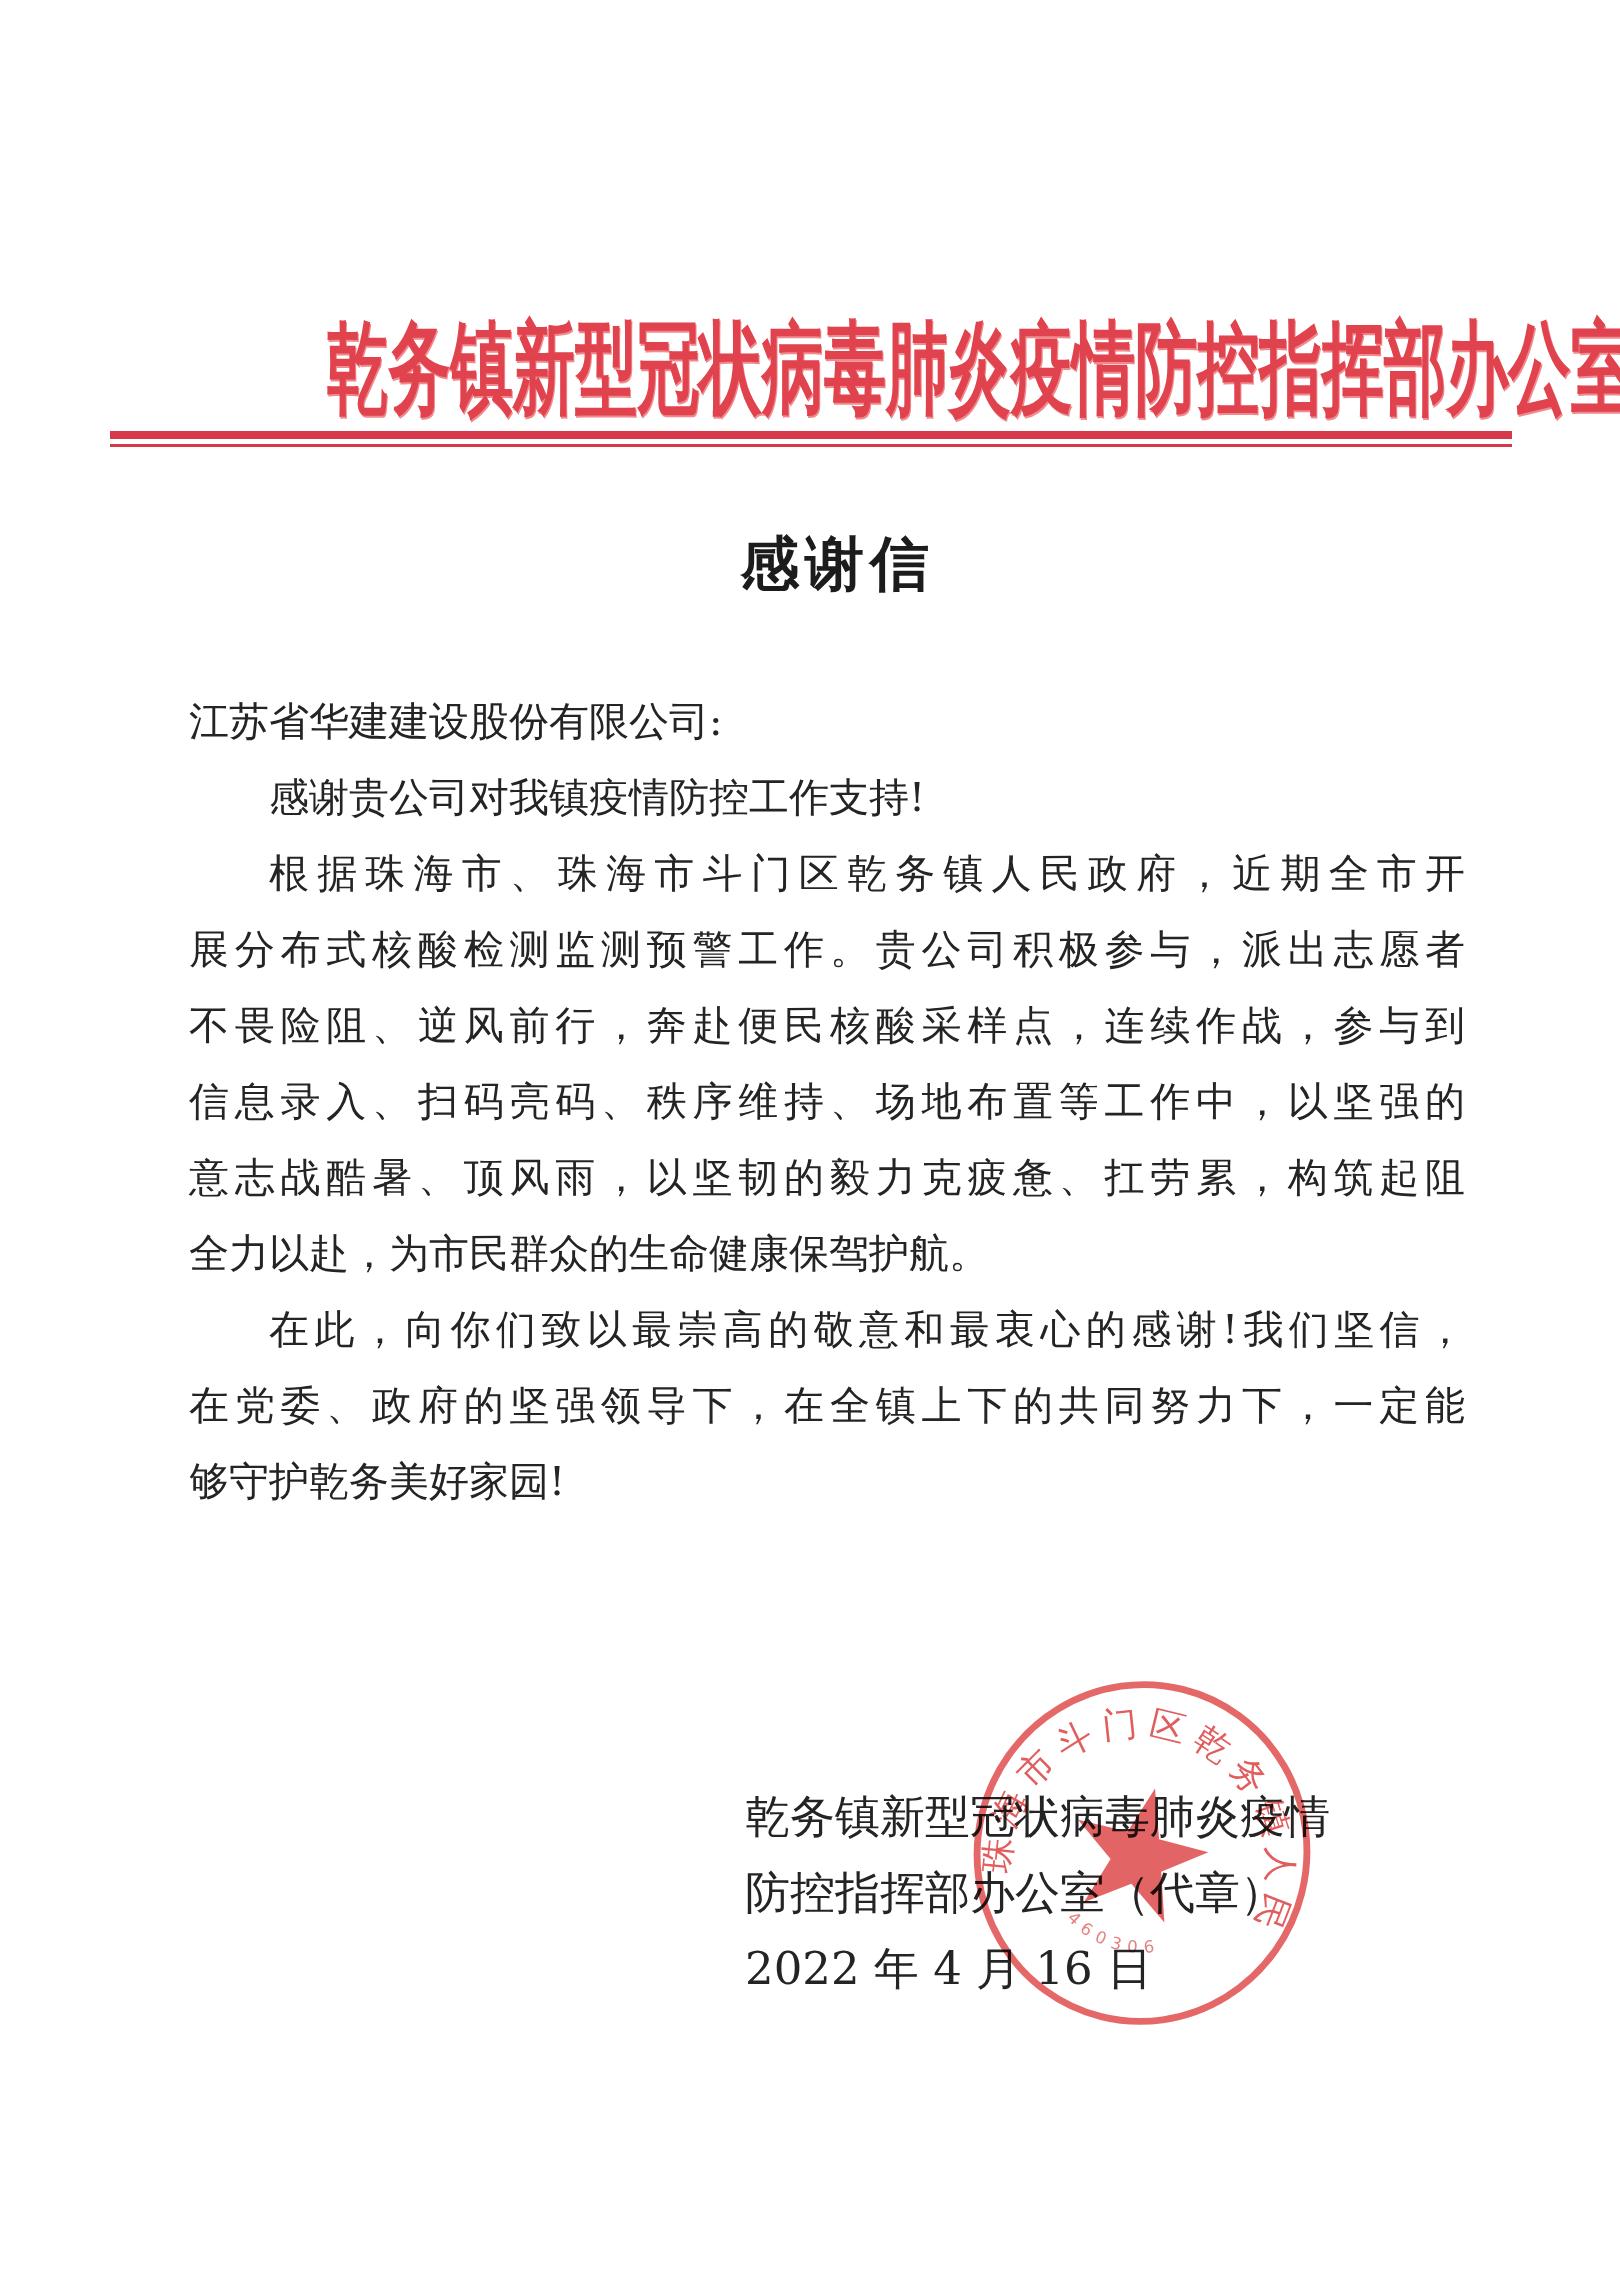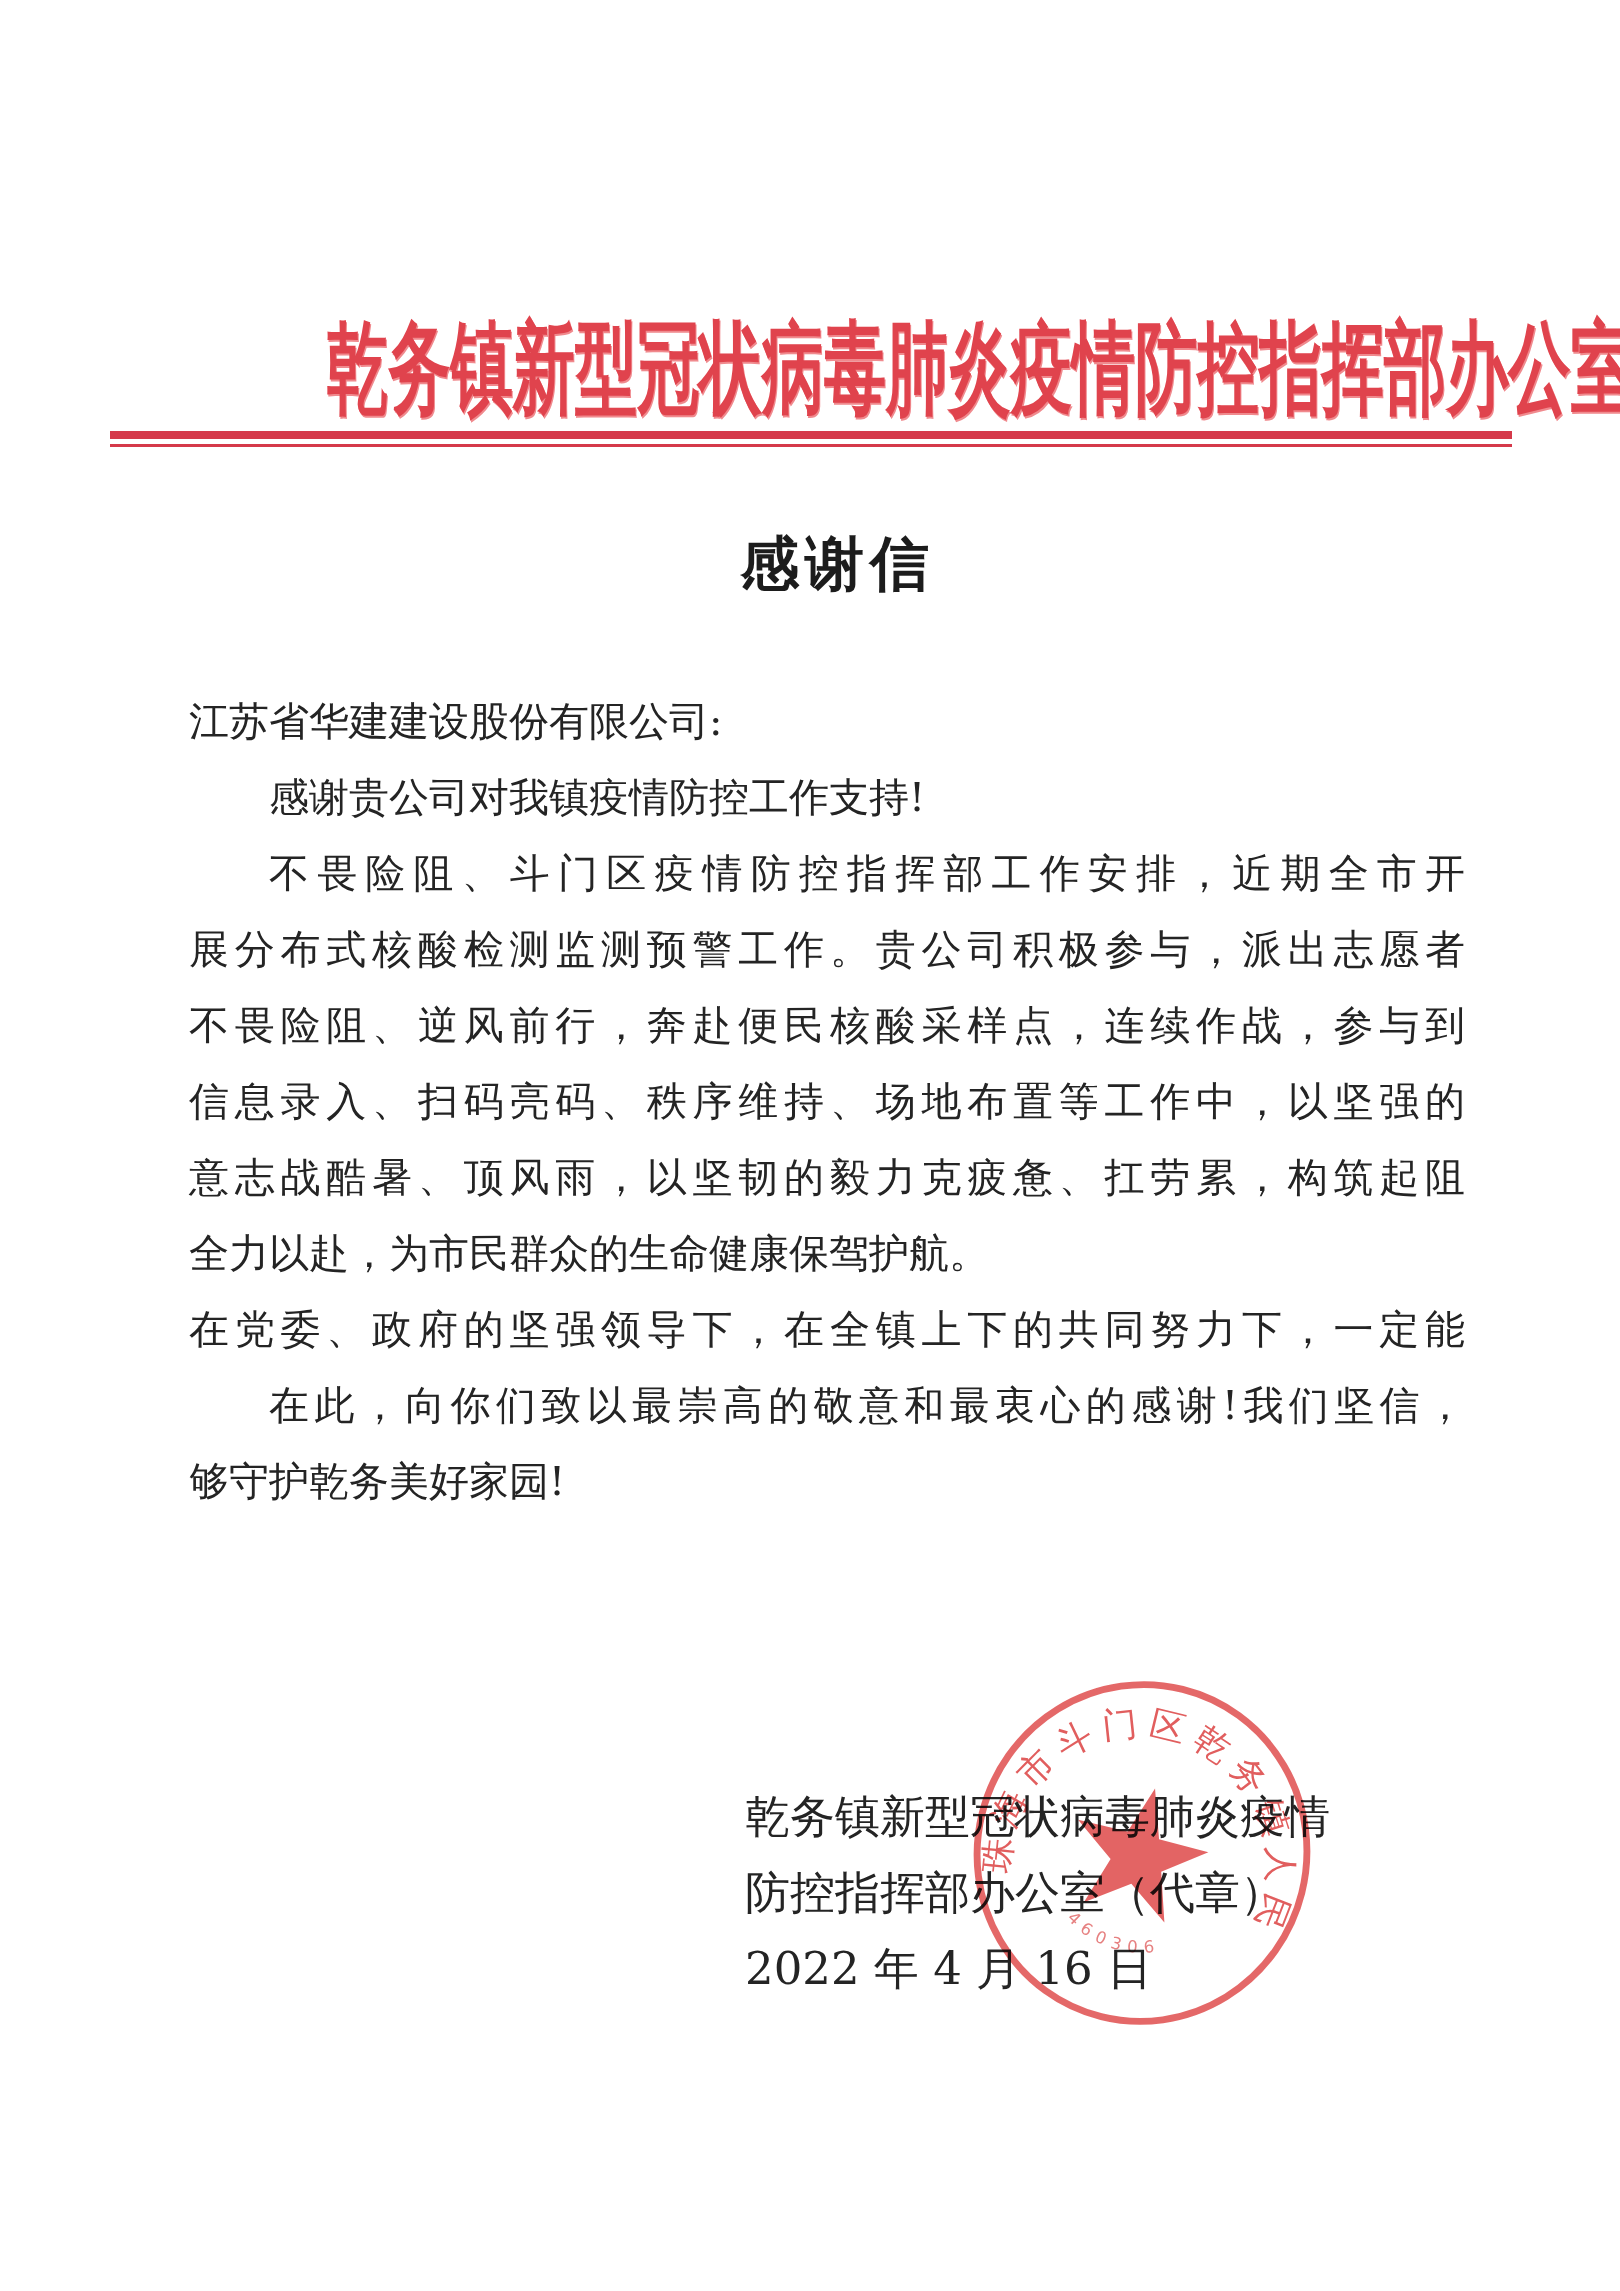--- a/index.html
+++ b/index.html
@@ -94,28 +94,28 @@
   <div class="rule-thick"></div>
   <div class="rule-thin"></div>
 
   <div class="doc-title">
     <span>感谢信</span>
   </div>
 
   <div class="body-block">
     <div class="body-line">江苏省华建建设股份有限公司:</div>
     <div class="body-line indent">感谢贵公司对我镇疫情防控工作支持!</div>
-    <div class="body-line indent fill">不畏险阻、斗门区疫情防控指挥部工作安排，近期全市开</div>
+    <div class="body-line indent fill">根据珠海市、珠海市斗门区乾务镇人民政府，近期全市开</div>
     <div class="body-line fill">展分布式核酸检测监测预警工作。贵公司积极参与，派出志愿者</div>
     <div class="body-line fill">不畏险阻、逆风前行，奔赴便民核酸采样点，连续作战，参与到</div>
     <div class="body-line fill">信息录入、扫码亮码、秩序维持、场地布置等工作中，以坚强的</div>
     <div class="body-line fill">意志战酷暑、顶风雨，以坚韧的毅力克疲惫、扛劳累，构筑起阻</div>
     <div class="body-line">全力以赴，为市民群众的生命健康保驾护航。</div>
+    <div class="body-line indent fill">在此，向你们致以最崇高的敬意和最衷心的感谢!我们坚信，</div>
     <div class="body-line fill">在党委、政府的坚强领导下，在全镇上下的共同努力下，一定能</div>
-    <div class="body-line indent fill">在此，向你们致以最崇高的敬意和最衷心的感谢!我们坚信，</div>
     <div class="body-line">够守护乾务美好家园!</div>
   </div>
 
   <div class="sig-block">
     <div class="sig-line">乾务镇新型冠状病毒肺炎疫情</div>
     <div class="sig-line">防控指挥部办公室（代章）</div>
     <div class="sig-line">2022 年 4 月 16 日</div>
   </div>
 
   <svg class="seal-svg" viewBox="0 0 406 406">

